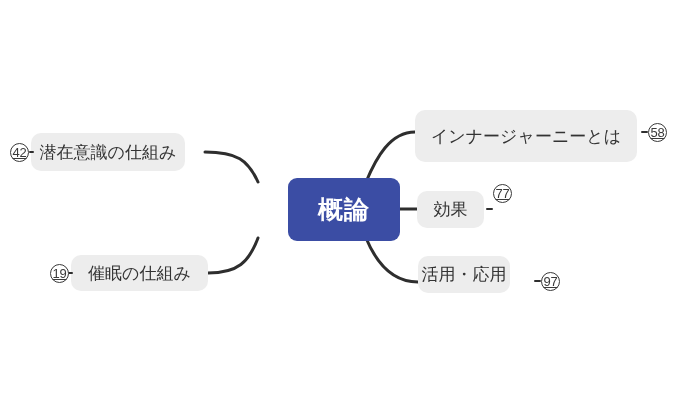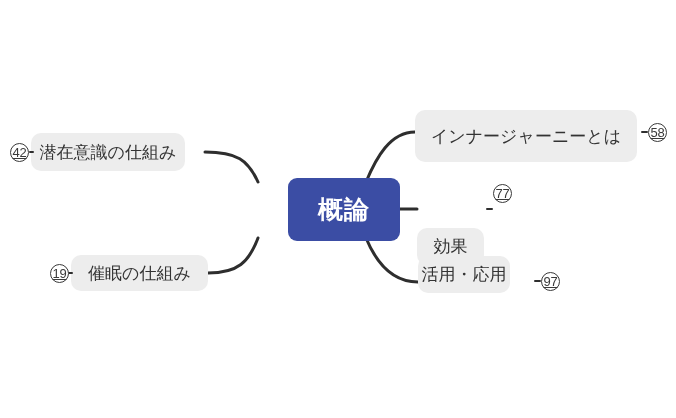--- a/index.html
+++ b/index.html
@@ -76,21 +76,20 @@
     left: 415px;
     top: 110px;
     width: 222px;
     height: 52px;
   }
   #node-kouka {
     left: 417px;
     top: 191px;
     width: 67px;
     height: 37px;
-    margin-top: 37px;
   }
   #node-katsuyo {
     left: 418px;
     top: 256px;
     width: 92px;
     height: 37px;
   }
   .badge {
     position: absolute;
     width: 19px;

